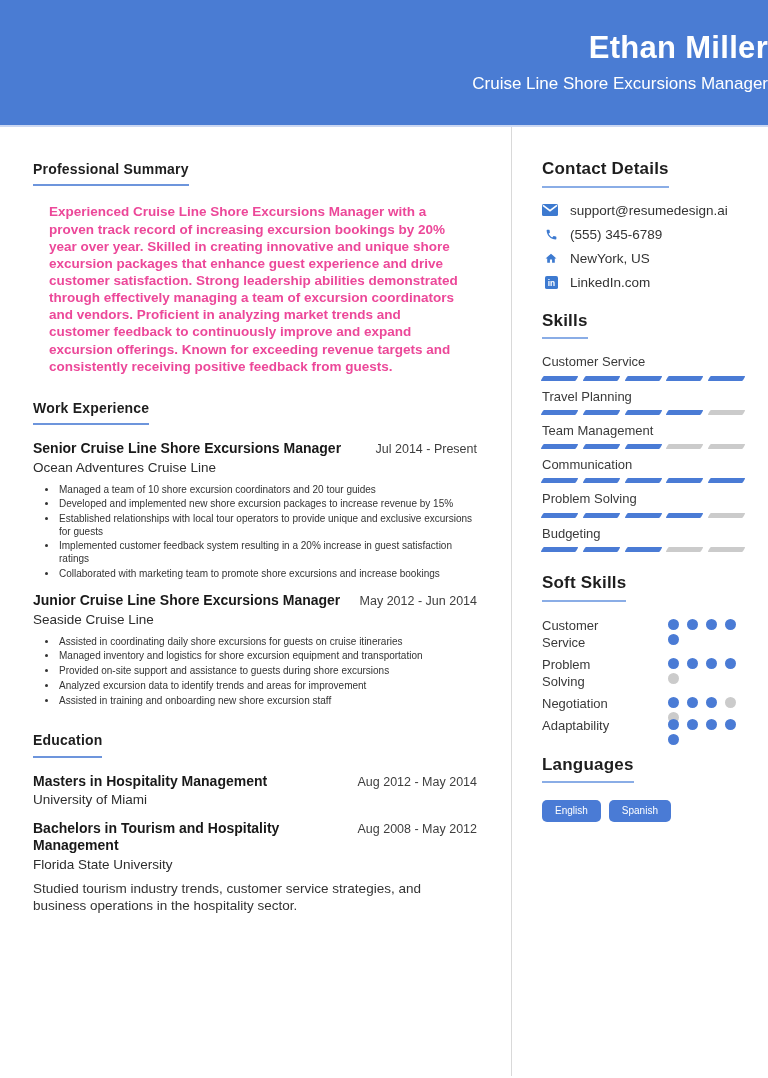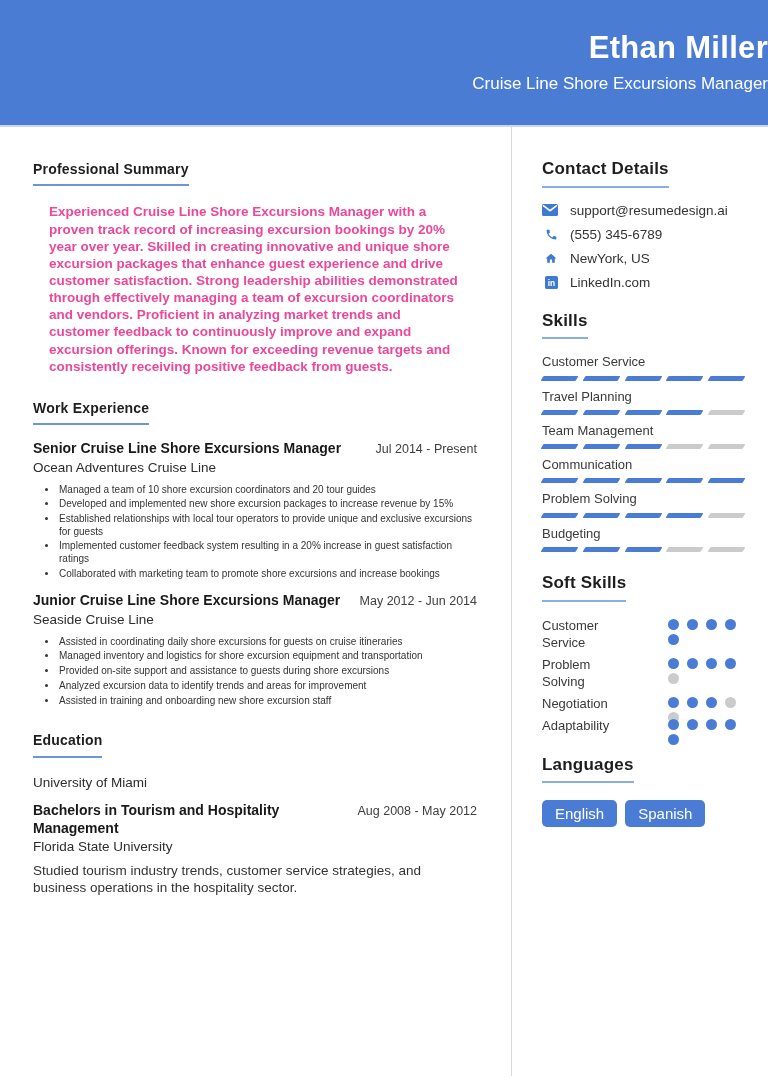--- a/index.html
+++ b/index.html
@@ -66,21 +66,21 @@
   .seg { width: 35px; height: 5px; transform: skewX(-30deg); border-radius: 1px; background: var(--bar-gray, #cccccc); }
   .seg.filled { background: var(--bar-blue, #4a7bd5); }
 
   .soft-row { display: flex; justify-content: space-between; margin-bottom: 5px; min-height: 17px; }
   .soft-label { width: 94px; font-size: 13px; color: #3a3a3a; line-height: 17px; }
   .soft-dots { width: 78px; height: 13px; display: flex; flex-wrap: wrap; gap: 4px 8px; align-content: flex-start; padding-top: 2px; }
   .dot { width: 11px; height: 11px; border-radius: 50%; background: var(--bar-gray, #c9c9c9); flex-shrink: 0; }
   .dot.filled { background: var(--bar-blue, #4a7bd5); }
 
   .pills { display: flex; gap: 8px; margin-top: 2px; }
-  .pill { background: var(--bar-blue, #4a7bd5); color: #fff; font-size: 15px; padding: 6px 13px; border-radius: 5px; line-height: 1; }
+  .pill { background: var(--bar-blue, #4a7bd5); color: #fff; font-size: 10px; padding: 6px 13px; border-radius: 5px; line-height: 1; }
 </style>
 </head>
 <body>
 
 <header class="banner">
   <h1 class="name">Ethan Miller</h1>
   <div class="role">Cruise Line Shore Excursions Manager</div>
 </header>
 
 <div class="content">
@@ -124,20 +124,24 @@
               <li>Assisted in training and onboarding new shore excursion staff</li>
             </ul>
   </div>
 </div>
     </section>
 
     <section class="section">
       <div><h2 class="sec">Education</h2></div>
       <div>
   <div class="edu">
+    <div class="entry-head">
+      <div class="entry-title">Masters in Hospitality Management</div>
+      <div class="entry-dates">Aug 2012 - May 2014</div>
+    </div>
     <div class="entry-sub">University of Miami</div>
   </div>
 
   <div class="edu">
     <div class="entry-head">
       <div class="entry-title">Bachelors in Tourism and Hospitality Management</div>
       <div class="entry-dates">Aug 2008 - May 2012</div>
     </div>
     <div class="entry-sub">Florida State University</div>
     <p class="edu-desc">Studied tourism industry trends, customer service strategies, and business operations in the hospitality sector.</p>

